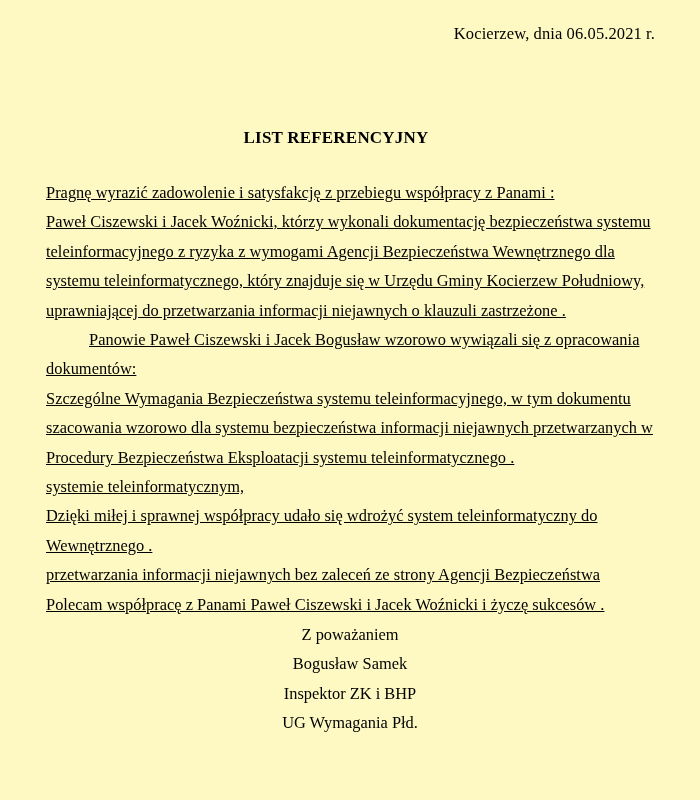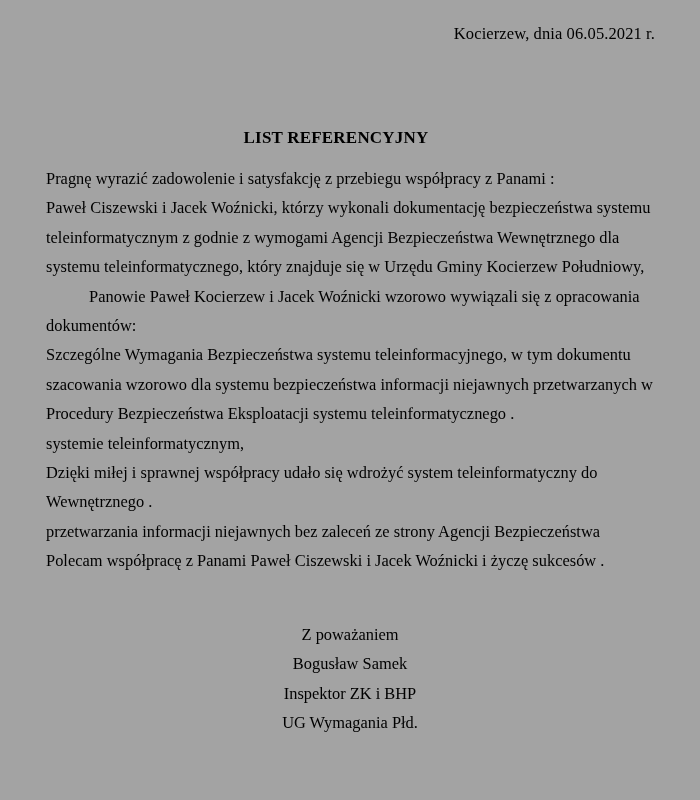--- a/index.html
+++ b/index.html
@@ -41,23 +41,24 @@
     width: 672px;
     text-align: center;
     font-size: 17px;
     font-weight: bold;
     letter-spacing: 0.2px;
   }
 
   
   .body-block {
     position: absolute;
-    top: 164px;
+    top: 178px;
     left: 46px;
     width: 612px;
+    text-decoration: underline;
   }
 
   .body-line {
     font-size: 16.4px;
     line-height: 29.4px;
     white-space: nowrap;
     letter-spacing: 0.02px;
   }
 
   .body-line.indent {
@@ -75,32 +76,33 @@
 
   .sign-line {
     font-size: 16.4px;
     line-height: 29.4px;
     white-space: nowrap;
   }
 </style>
 </head>
 <body>
 
-<div class="page" style="background: #a3a3a3; color: rgb(0, 0, 0);">
+<div class="page" style="background: #fef9c3; color: rgb(0, 0, 0);">
 
   <div class="date-line">Kocierzew, dnia 06.05.2021 r.</div>
 
   <div class="doc-title">LIST REFERENCYJNY</div>
 
   <div class="body-block">
       <div class="body-line">Pragnę wyrazić zadowolenie i satysfakcję z przebiegu współpracy z Panami :</div>
       <div class="body-line">Paweł Ciszewski i Jacek Woźnicki, którzy wykonali  dokumentację bezpieczeństwa systemu</div>
-      <div class="body-line">teleinformatycznym z godnie z wymogami Agencji Bezpieczeństwa Wewnętrznego dla</div>
+      <div class="body-line">teleinformacyjnego z ryzyka z wymogami Agencji Bezpieczeństwa Wewnętrznego dla</div>
       <div class="body-line">systemu teleinformatycznego, który znajduje się w Urzędu Gminy  Kocierzew Południowy,</div>
-      <div class="body-line indent">Panowie Paweł Kocierzew i Jacek Woźnicki wzorowo wywiązali się z opracowania</div>
+      <div class="body-line">uprawniającej do przetwarzania informacji niejawnych o klauzuli zastrzeżone .</div>
+      <div class="body-line indent">Panowie Paweł Ciszewski i Jacek Bogusław wzorowo wywiązali się z opracowania</div>
       <div class="body-line">dokumentów:</div>
       <div class="body-line">Szczególne Wymagania Bezpieczeństwa systemu teleinformacyjnego, w tym dokumentu</div>
       <div class="body-line">szacowania wzorowo dla systemu bezpieczeństwa informacji niejawnych przetwarzanych w</div>
       <div class="body-line">Procedury Bezpieczeństwa Eksploatacji systemu teleinformatycznego .</div>
       <div class="body-line">systemie teleinformatycznym,</div>
       <div class="body-line">Dzięki miłej i sprawnej współpracy udało się wdrożyć system teleinformatyczny do</div>
       <div class="body-line">Wewnętrznego .</div>
       <div class="body-line">przetwarzania informacji niejawnych bez zaleceń ze strony Agencji Bezpieczeństwa</div>
       <div class="body-line">Polecam  współpracę z Panami  Paweł Ciszewski i Jacek Woźnicki i życzę sukcesów .</div>
     </div>

